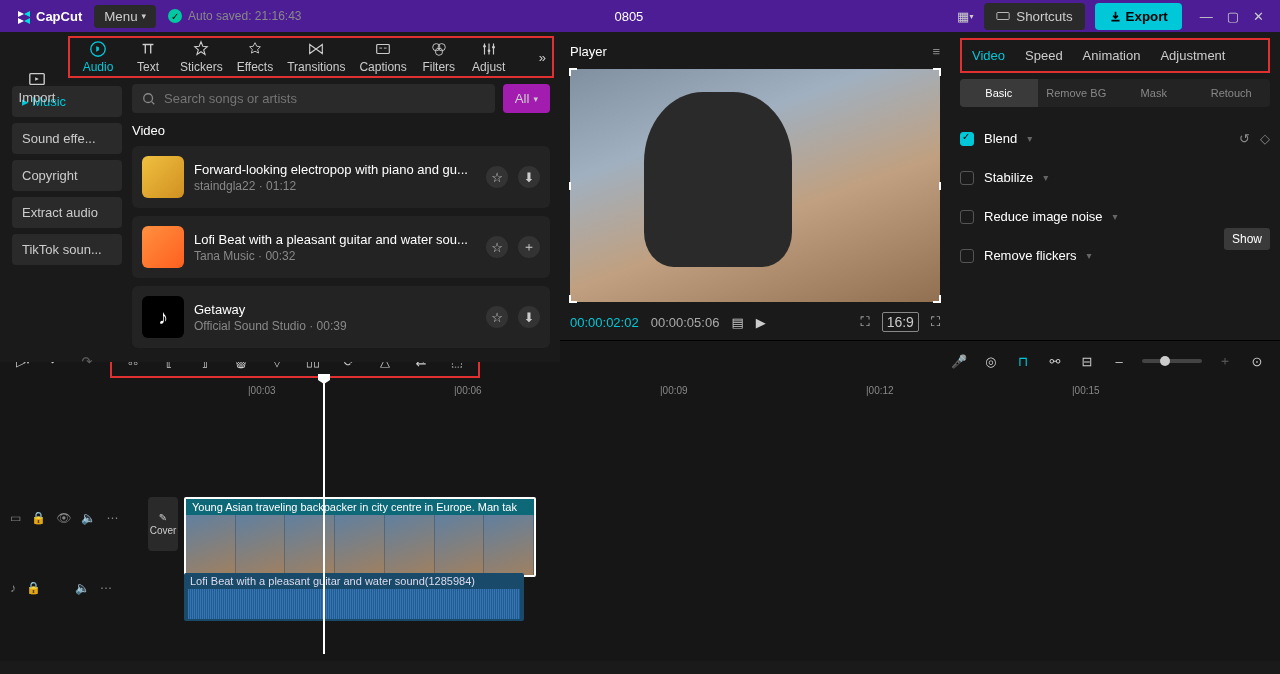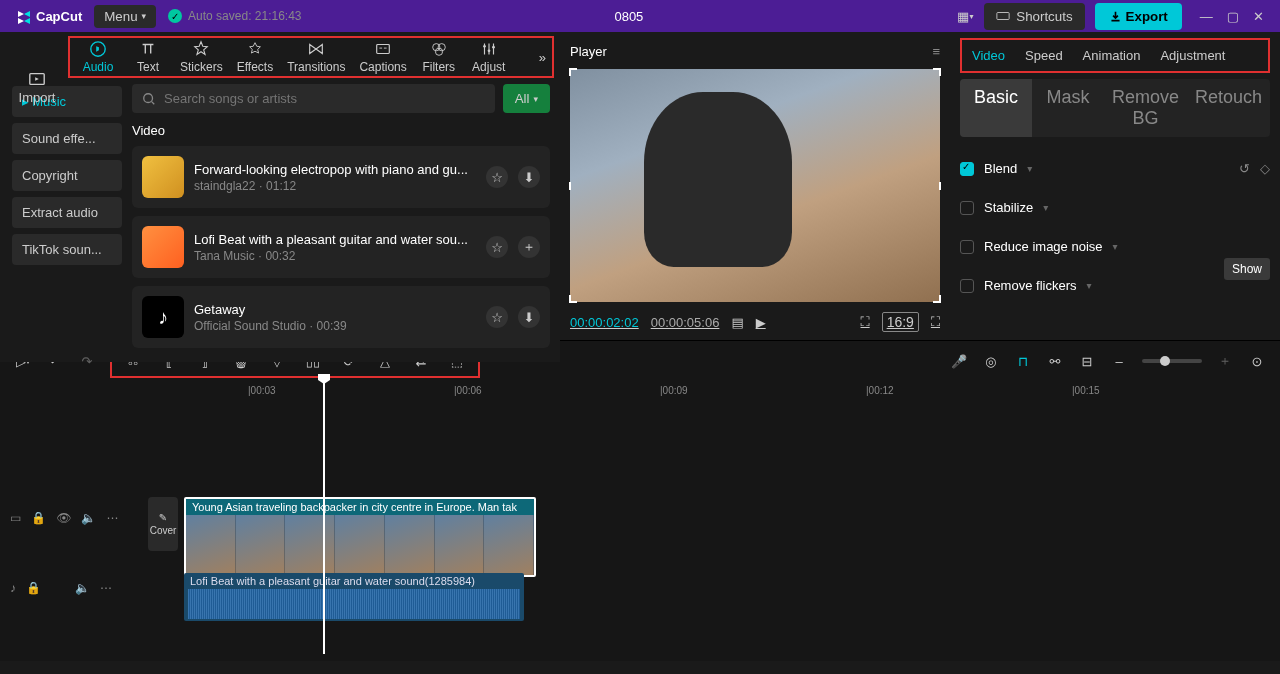--- a/index.html
+++ b/index.html
@@ -26,21 +26,21 @@
 .more-icon { color: #ccc; cursor: pointer; margin-left: auto; }
 
 .media-body { display: flex; flex: 1; background: #1a1a1a; padding: 0 10px 6px 12px; gap: 10px; }
 .sidebar { width: 110px; display: flex; flex-direction: column; gap: 6px; padding-top: 6px; }
 .side-item { background: #2a2a2a; color: #ccc; padding: 8px 10px; border-radius: 4px; cursor: pointer; font-size: 13px; white-space: nowrap; overflow: hidden; text-overflow: ellipsis; }
 .side-item.active { color: #00c8d8; }
 .content-area { flex: 1; display: flex; flex-direction: column; }
 .search-row { display: flex; gap: 8px; padding: 4px 0 8px; align-items: center; }
 .search-box { flex: 1; background: #2a2a2a; border-radius: 4px; padding: 7px 10px; display: flex; align-items: center; gap: 8px; color: #888; }
 .search-box input { background: transparent; border: none; outline: none; color: #ccc; flex: 1; font-size: 13px; }
-.all-btn { background: #15803d; color: #ccc; padding: 7px 12px; border-radius: 4px; cursor: pointer; display: flex; align-items: center; gap: 4px; border: none; }
+.all-btn { background: #a21caf; color: #ccc; padding: 7px 12px; border-radius: 4px; cursor: pointer; display: flex; align-items: center; gap: 4px; border: none; }
 .section-title { color: #fff; font-weight: 500; margin: 2px 0 8px; }
 .track-item { background: #232323; border-radius: 6px; padding: 10px; display: flex; align-items: center; gap: 10px; margin-bottom: 8px; }
 .track-thumb { width: 42px; height: 42px; border-radius: 6px; background: #444; flex-shrink: 0; display: flex; align-items: center; justify-content: center; }
 .thumb-sunflower { background: linear-gradient(135deg, #f0c040, #d09020); }
 .thumb-orange { background: linear-gradient(135deg, #ff9040, #ff6020); }
 .thumb-tiktok { background: #000; color: #fff; font-size: 20px; }
 .track-info { flex: 1; overflow: hidden; }
 .track-title { color: #fff; font-size: 13px; font-weight: 500; white-space: nowrap; overflow: hidden; text-overflow: ellipsis; }
 .track-meta { color: #888; font-size: 12px; margin-top: 2px; }
 .track-actions { display: flex; gap: 10px; color: #ccc; }
@@ -52,33 +52,33 @@
 .preview-img { width: 100%; height: 100%; background: linear-gradient(160deg, #8090a0 0%, #a0b0c0 30%, #c0a080 60%, #907050 100%); position: relative; }
 .preview-img::before { content: ''; position: absolute; left: 20%; top: 10%; width: 40%; height: 75%; background: #2a2a2a; border-radius: 40% 40% 20% 20%; }
 .frame-l, .frame-r, .frame-t, .frame-b { position: absolute; background: #fff; }
 .frame-l, .frame-r { width: 2px; height: 8px; top: 50%; transform: translateY(-50%); }
 .frame-l { left: -1px; } .frame-r { right: -1px; }
 .corner { position: absolute; width: 8px; height: 8px; border: 2px solid #fff; }
 .corner.tl { top: -1px; left: -1px; border-right: none; border-bottom: none; }
 .corner.tr { top: -1px; right: -1px; border-left: none; border-bottom: none; }
 .corner.bl { bottom: -1px; left: -1px; border-right: none; border-top: none; }
 .corner.br { bottom: -1px; right: -1px; border-left: none; border-top: none; }
-.player-controls { display: flex; align-items: center; padding: 10px 0 2px; gap: 12px; text-decoration: underline; }
+.player-controls { display: flex; align-items: center; padding: 10px 0 2px; gap: 12px; }
 .time-current { color: #00c8d8; font-size: 13px; }
 .time-total { color: #aaa; font-size: 13px; }
 .player-controls .spacer { flex: 1; }
 .pc-icon { color: #ccc; cursor: pointer; }
 .ratio-box { border: 1px solid #888; padding: 1px 4px; font-size: 14px; border-radius: 2px; }
 
 .right-panel { width: 330px; background: #1a1a1a; padding: 6px 10px; }
 .rp-tabs { display: flex; gap: 20px; border: 2px solid #e03030; padding: 8px 10px; margin-bottom: 6px; }
 .rp-tab { color: #ccc; cursor: pointer; font-weight: 500; }
 .rp-tab.active { color: #00c8d8; }
 .rp-subtabs { display: flex; background: #232323; border-radius: 4px; overflow: hidden; margin-bottom: 12px; }
-.rp-subtab { flex: 1; text-align: center; padding: 8px; color: #888; cursor: pointer; font-size: 18px; }
+.rp-subtab { flex: 1; text-align: center; padding: 8px; color: #888; cursor: pointer; font-size: 11px; }
 .rp-subtab.active { background: #3a3a3a; color: #fff; }
 .rp-section { display: flex; align-items: center; gap: 10px; padding: 12px 0; position: relative; }
 .rp-section .chk { width: 14px; height: 14px; border-radius: 3px; border: 1px solid #555; cursor: pointer; }
 .rp-section .chk.checked { background: #00c8d8; border-color: #00c8d8; position: relative; }
 .rp-section .chk.checked::after { content: '✓'; position: absolute; color: #000; font-size: 10px; left: 1px; top: -2px; }
 .rp-section .label { color: #fff; font-weight: 500; }
 .rp-section .chev { color: #666; font-size: 10px; }
 .rp-icons-right { margin-left: auto; display: flex; gap: 10px; color: #888; }
 .tooltip { position: absolute; background: #3a3a3a; color: #fff; padding: 4px 8px; border-radius: 3px; font-size: 12px; right: 0; top: -8px; }
 
@@ -310,22 +310,22 @@
 
   <div class="right-panel">
     <div class="rp-tabs">
       <span class="rp-tab active">Video</span>
       <span class="rp-tab">Speed</span>
       <span class="rp-tab">Animation</span>
       <span class="rp-tab">Adjustment</span>
     </div>
     <div class="rp-subtabs">
       <span class="rp-subtab active">Basic</span>
+      <span class="rp-subtab">Remove BG</span>
       <span class="rp-subtab">Mask</span>
-      <span class="rp-subtab">Remove BG</span>
       <span class="rp-subtab">Retouch</span>
     </div>
     <div class="rp-section">
       <span class="chk checked"></span>
       <span class="label">Blend</span>
       <span class="chev">▾</span>
       <div class="rp-icons-right">
         <span>↺</span>
         <span>◇</span>
       </div>

